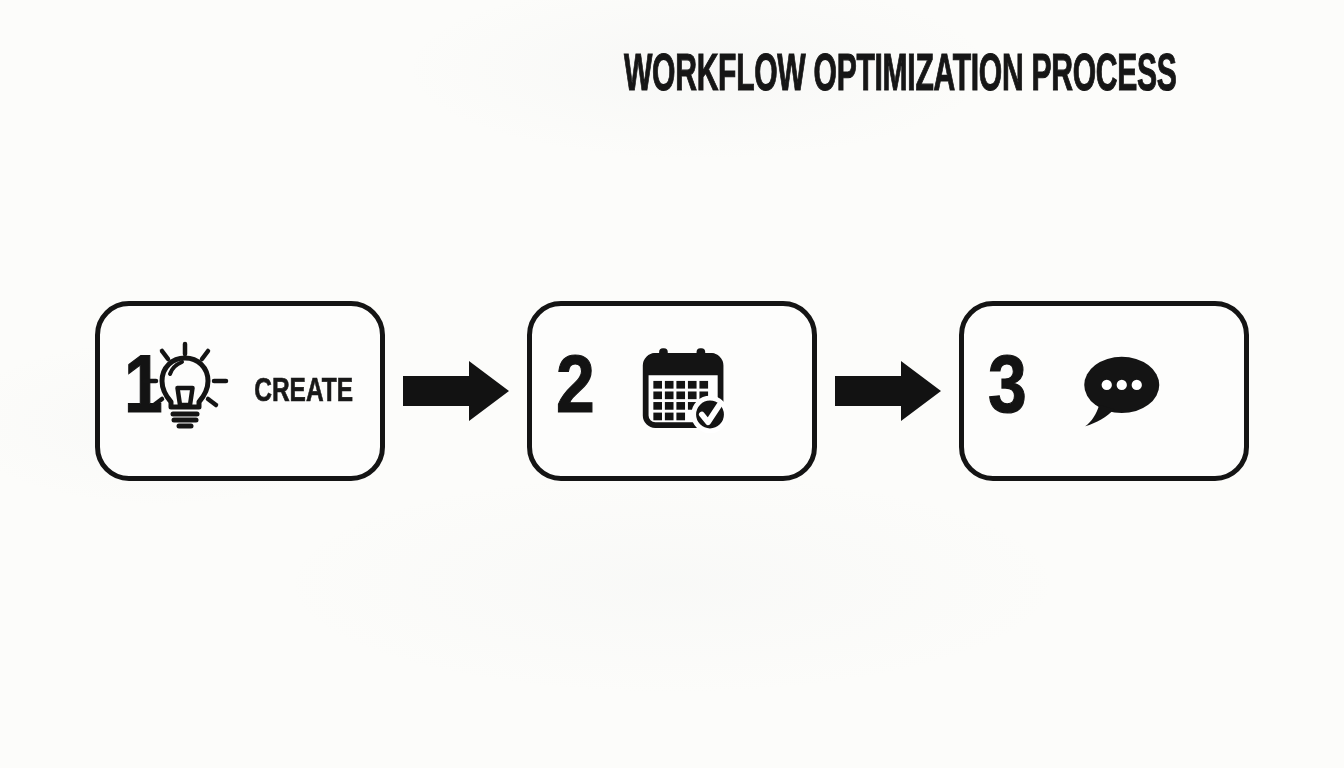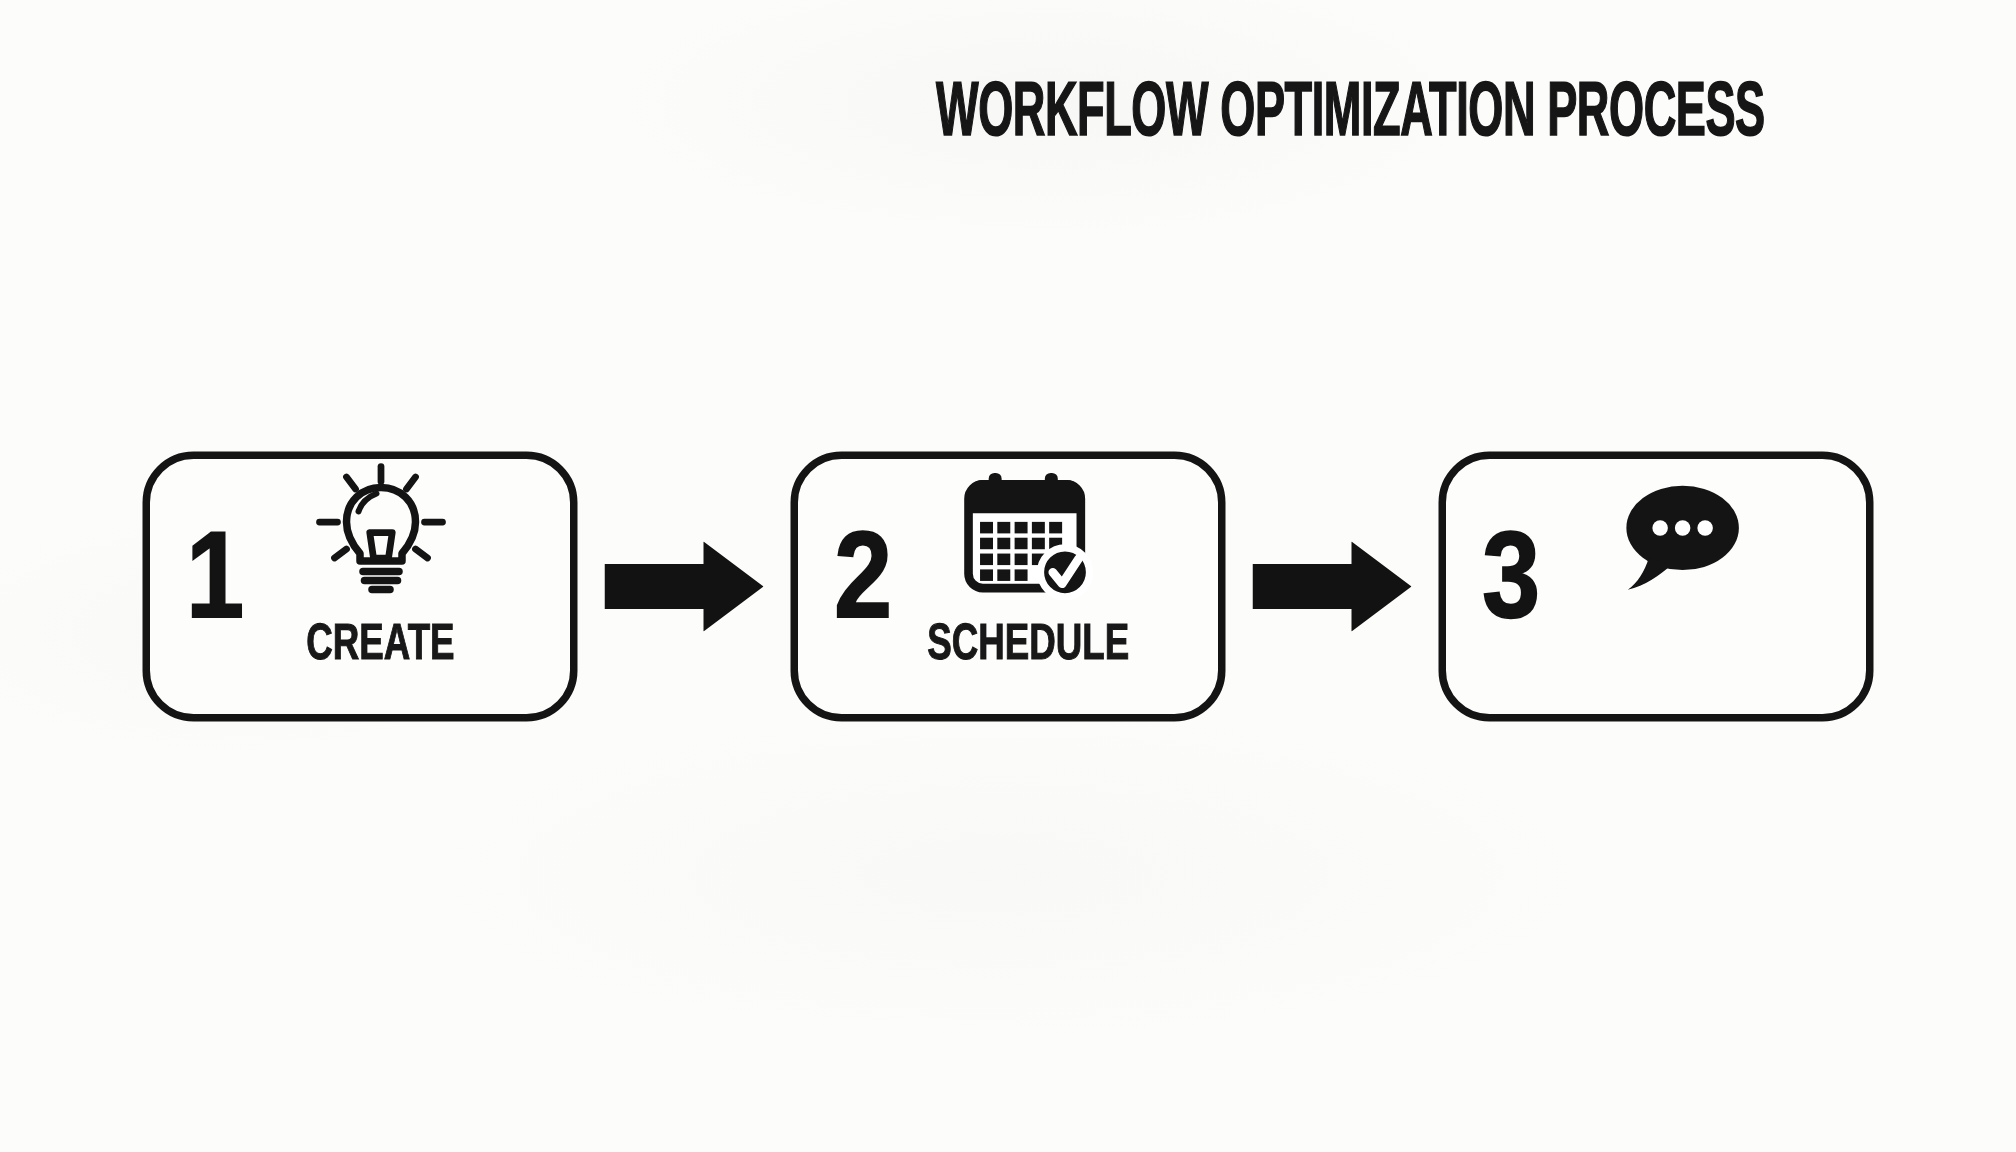--- a/index.html
+++ b/index.html
@@ -75,22 +75,23 @@
     -webkit-text-stroke: 1.2px #131313;
     transform: translateY(-50%) scaleX(0.85);
     transform-origin: 0 50%;
   }
 
   .step-content {
     position: absolute;
     inset: 0;
     padding-left: 28px; 
     display: flex;
-    flex-direction: column;
+    flex-direction: row;
     align-items: center;
+    justify-content: center;
   }
   .step-icon-box {
     height: 104px;
     display: flex;
     align-items: center;
     justify-content: center;
   }
   .step-label {
     margin-top: 3px;
     line-height: 30px;
@@ -192,23 +193,20 @@
               <rect x="52" y="58" width="9" height="8"></rect>
             <rect x="16" y="69" width="9" height="8"></rect>
               <rect x="28" y="69" width="9" height="8"></rect>
               <rect x="40" y="69" width="9" height="8"></rect>
           </g>
 
           <circle cx="75" cy="71" r="17" fill="#141414" stroke="#ffffff" stroke-width="5"></circle>
           <polyline points="66.5,71 73,79 84.5,61.5" fill="none" stroke="#ffffff" stroke-width="6" stroke-linecap="round" stroke-linejoin="round"></polyline>
         </svg>
       </div>
-      <div class="step-label">
-        <span>SCHEDULE</span>
-      </div>
     </div>
   </div>
 
   <div class="connector">
     <svg width="106" height="60" viewBox="0 0 106 60">
       <polygon points="0,15 66,15 66,0 106,30 66,60 66,45 0,45" fill="#121212"></polygon>
     </svg>
   </div>
 
   <div class="step-card">

